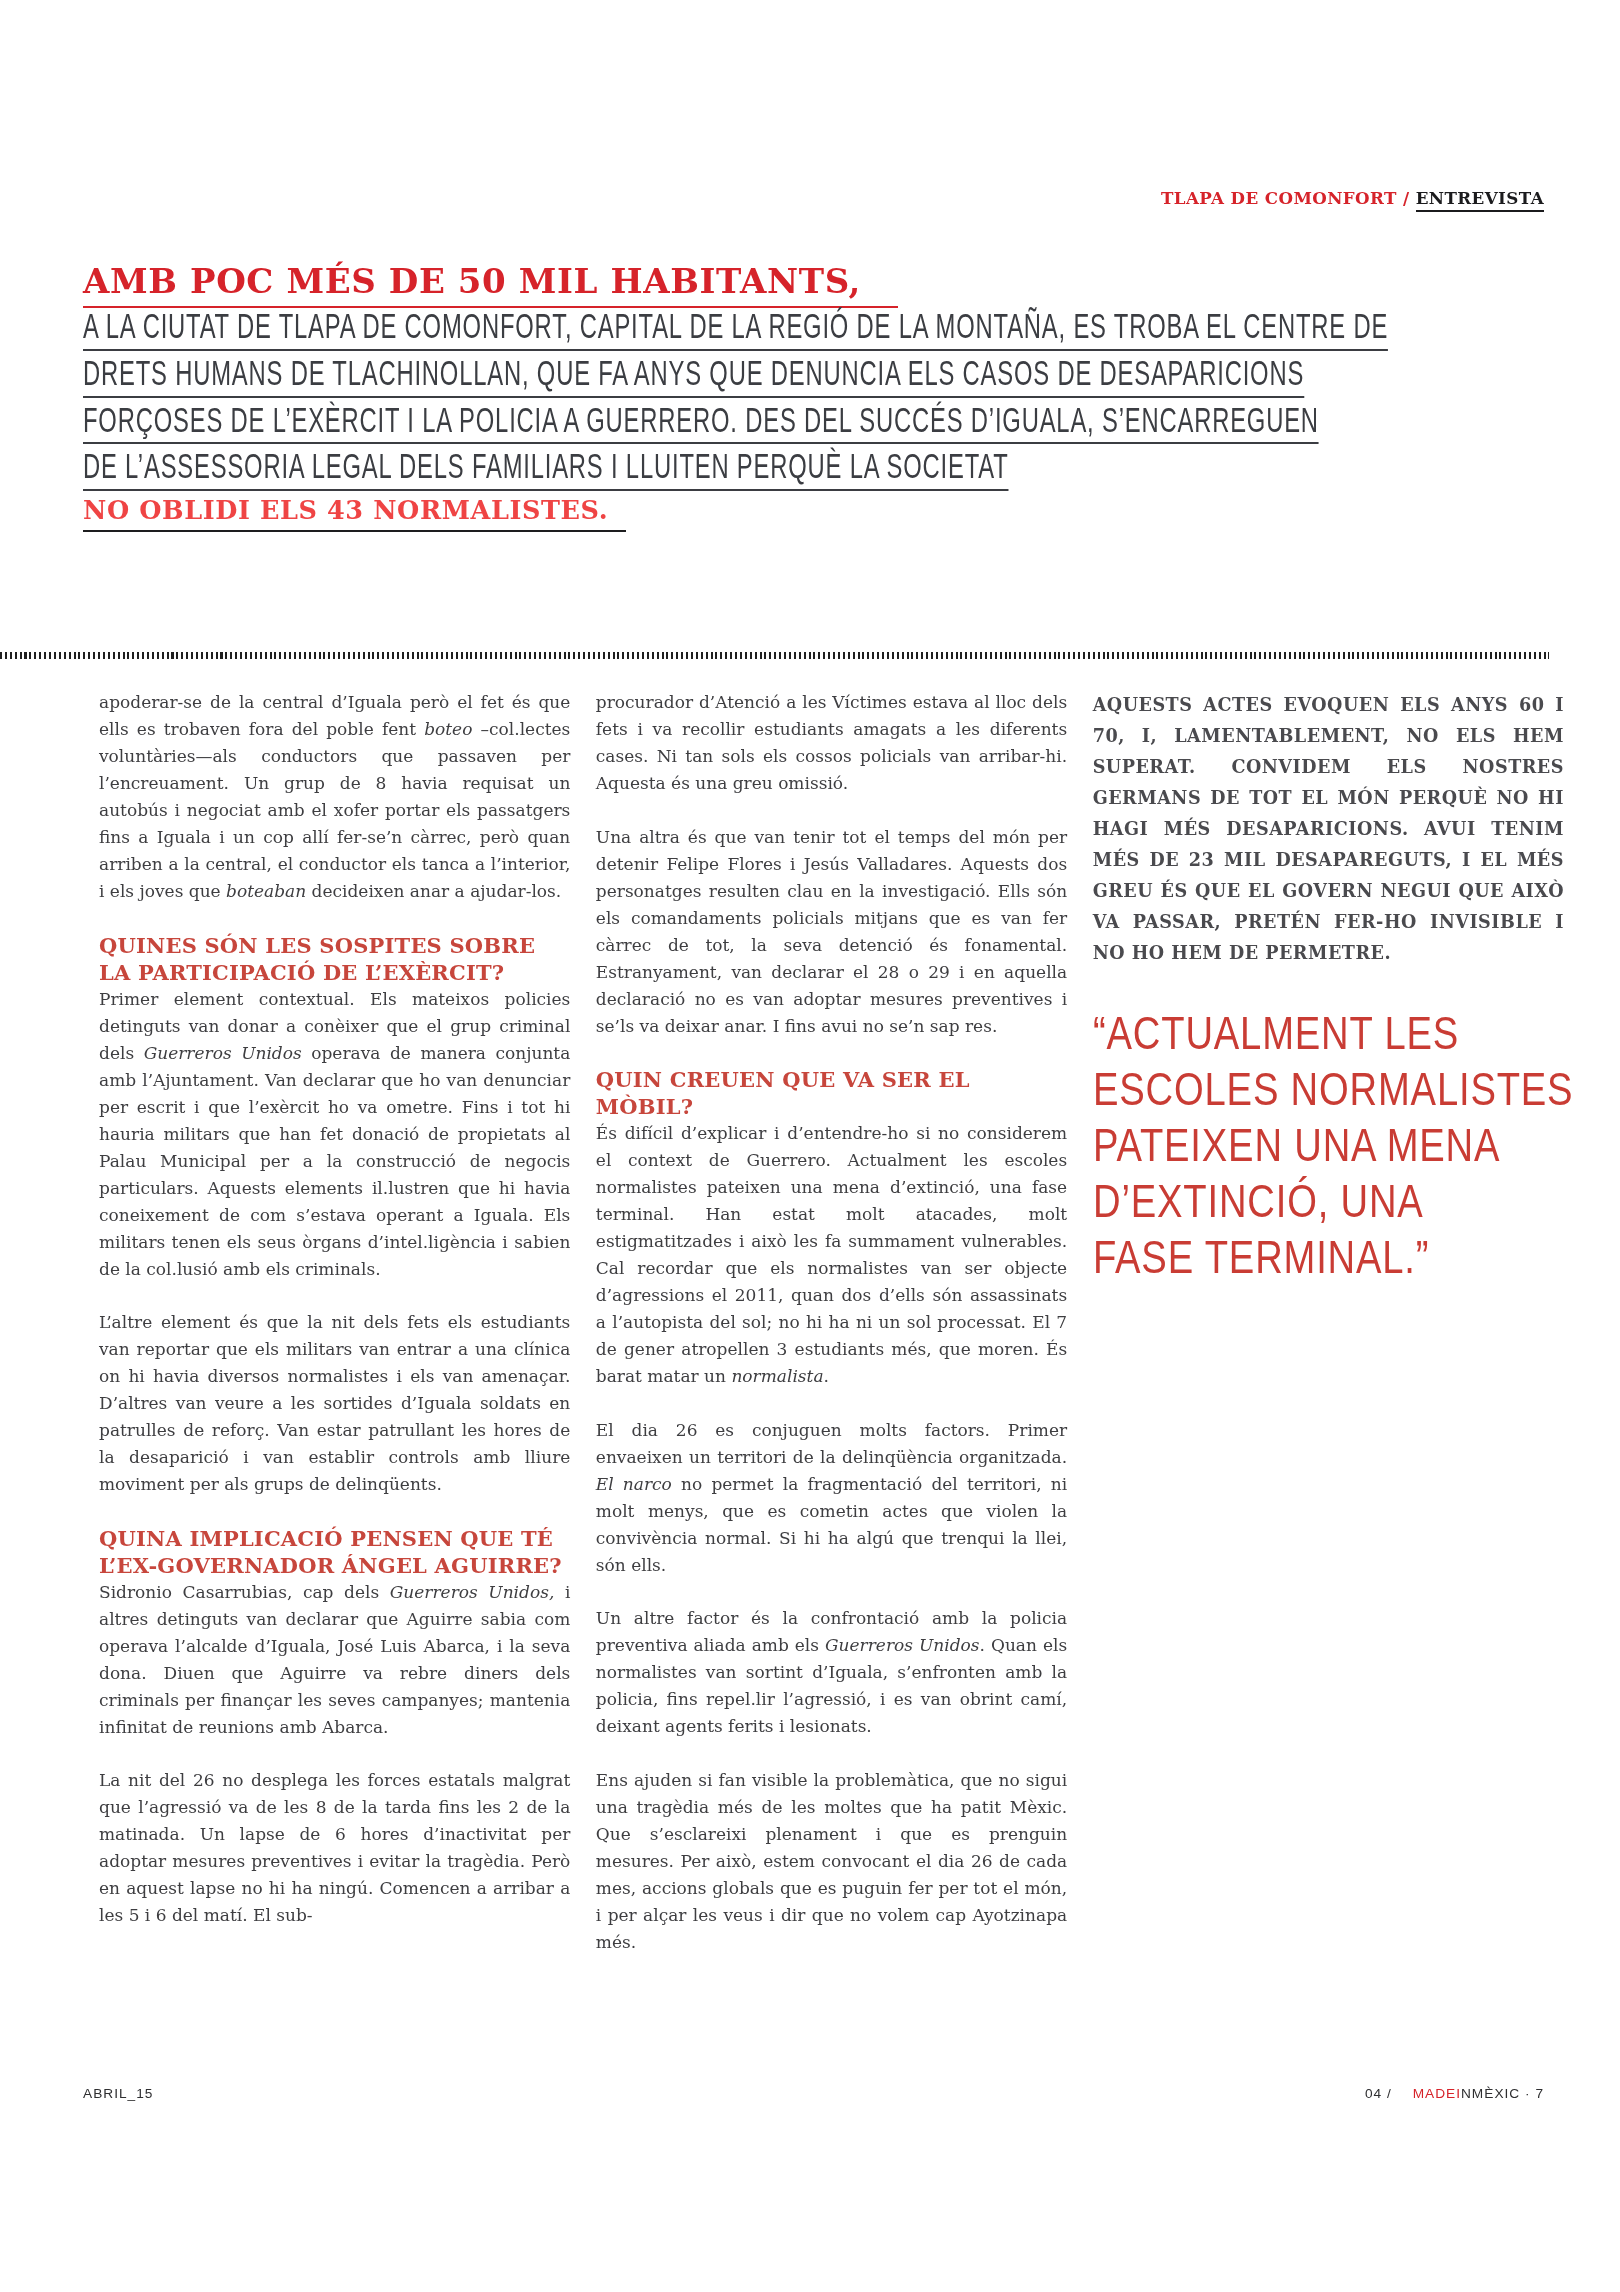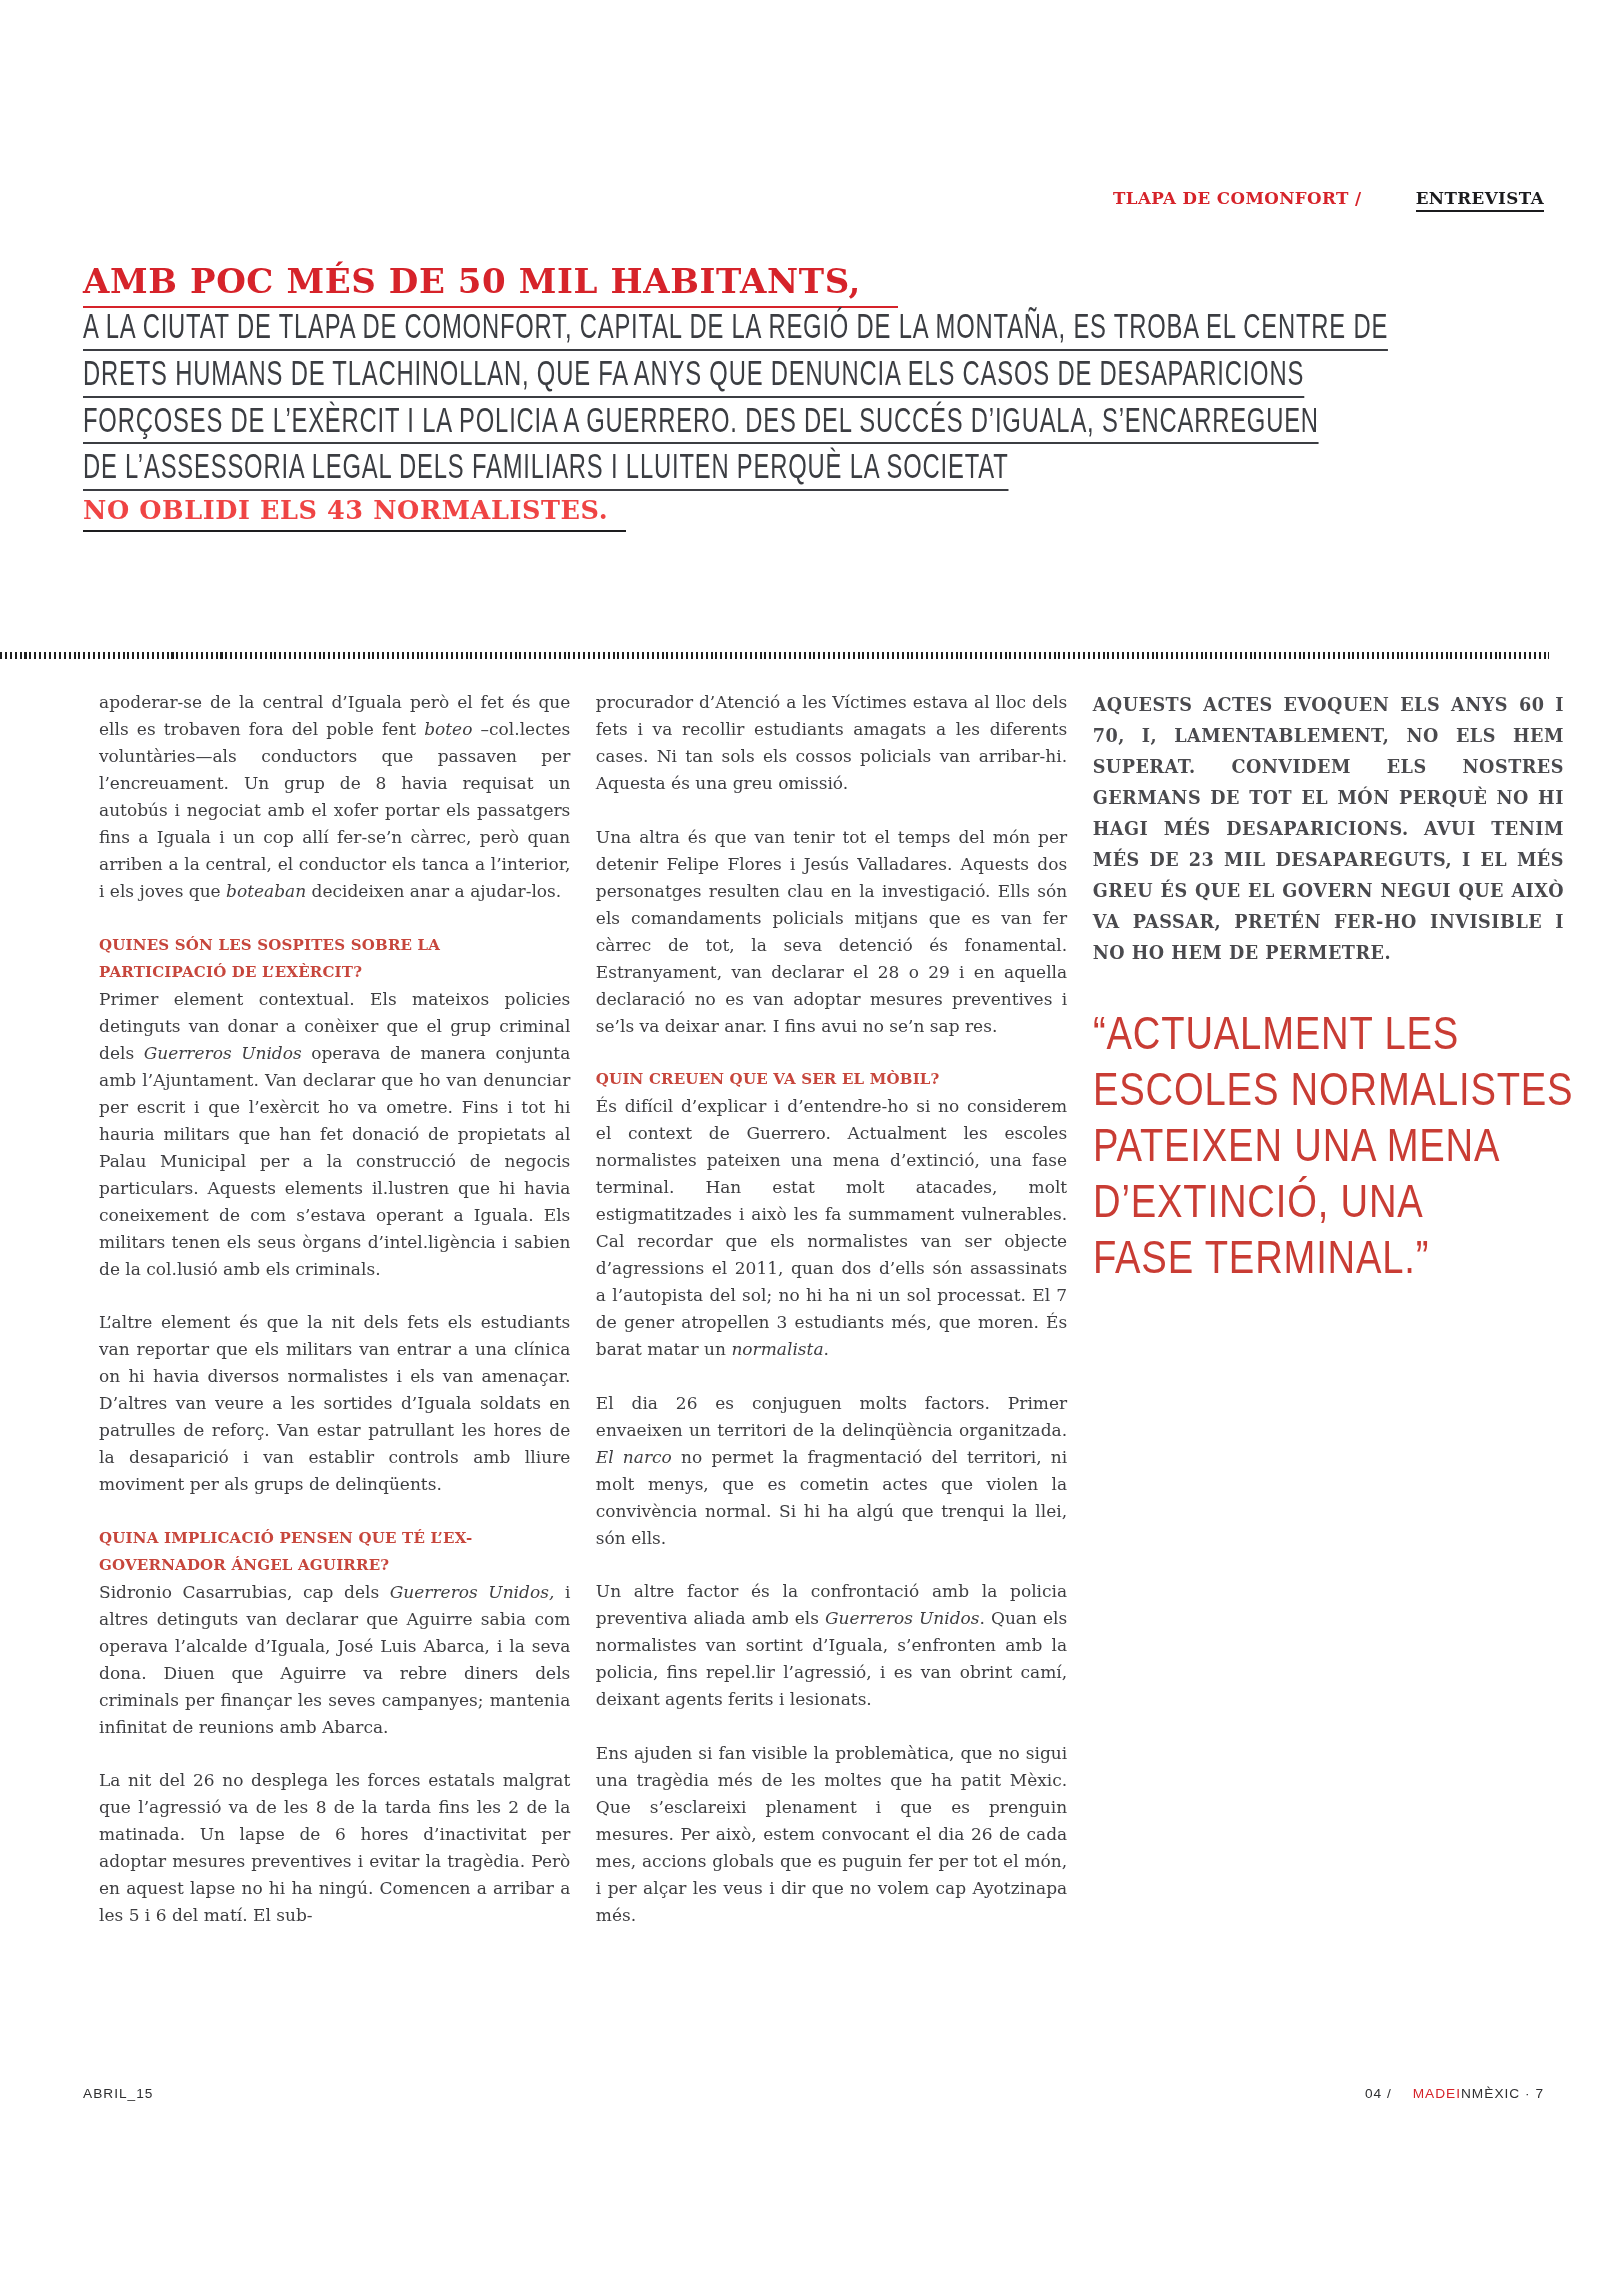--- a/index.html
+++ b/index.html
@@ -8,21 +8,21 @@
     font-family:"DejaVu Serif", serif;
     -webkit-font-smoothing:antialiased;
   }
   
   .kicker{
     position:absolute;top:188px;right:76px;
     font-family:"DejaVu Serif", serif;font-weight:bold;
     font-size:16.7px;letter-spacing:0.4px;white-space:nowrap;
   }
   .kicker .loc{color:#d6232a;}
-  .kicker .sec{color:#1b1b1d;border-bottom:2px solid #1b1b1d;padding-bottom:2px;margin-left:48px;}
+  .kicker .sec{color:#1b1b1d;border-bottom:2px solid #1b1b1d;padding-bottom:2px;}
   
   .headline1{
     position:absolute;left:83px;top:261px;
     font-weight:bold;font-size:34px;letter-spacing:0.6px;color:#d6232a;
   }
   .headline1 .u{display:inline-block;border-bottom:2.9px solid #d6232a;padding:0 37px 4.9px 0;}
   .dek{
     position:absolute;left:83px;top:308px;
     font-family:"Liberation Sans", sans-serif;
     font-size:35px;line-height:35px;letter-spacing:1.2px;color:#3b3d42;
@@ -46,21 +46,21 @@
   }
   .col{flex:1 1 0;min-width:0;}
   .col p{
     margin:0 0 26.5px 0;
     font-size:17px;line-height:27px;color:#3e3e41;
     text-align:justify;
   }
   .col p:last-child{margin-bottom:0;}
   .col h3{
     margin:26.5px 0 0 0;
-    font-size:15px;line-height:27px;color:#c7463c;
+    font-size:21px;line-height:27px;color:#c7463c;
     font-weight:bold;letter-spacing:0.2px;text-align:left;
   }
   .col p i{font-style:italic;}
   .boldpara{
     font-weight:bold !important;
     font-size:17.6px !important;line-height:31px !important;
     letter-spacing:0.5px;color:#4a4a4e !important;
   }
   
   .pullquote{

